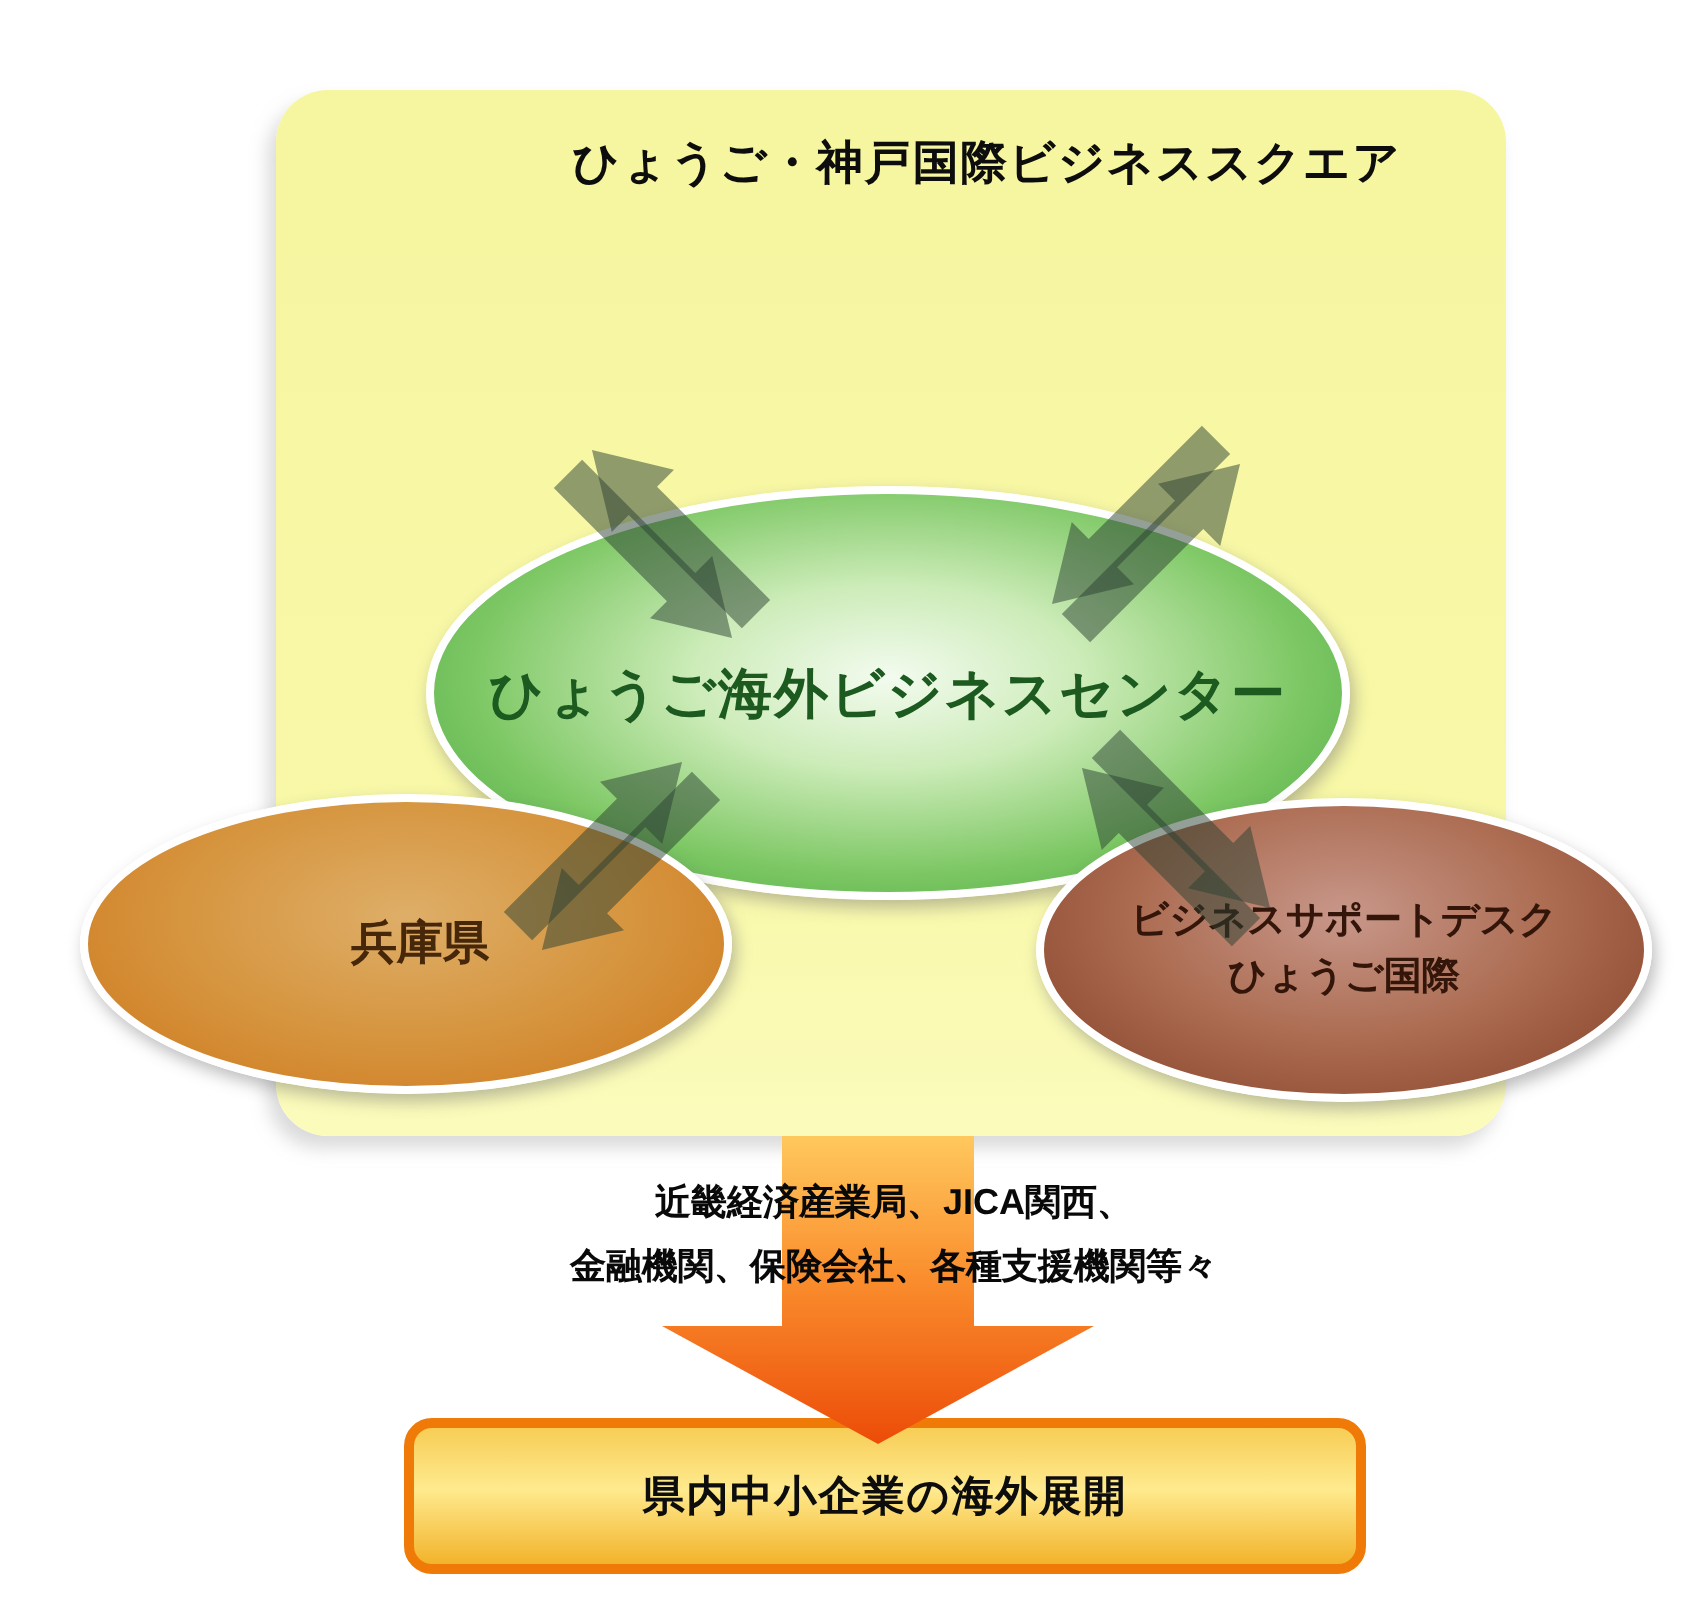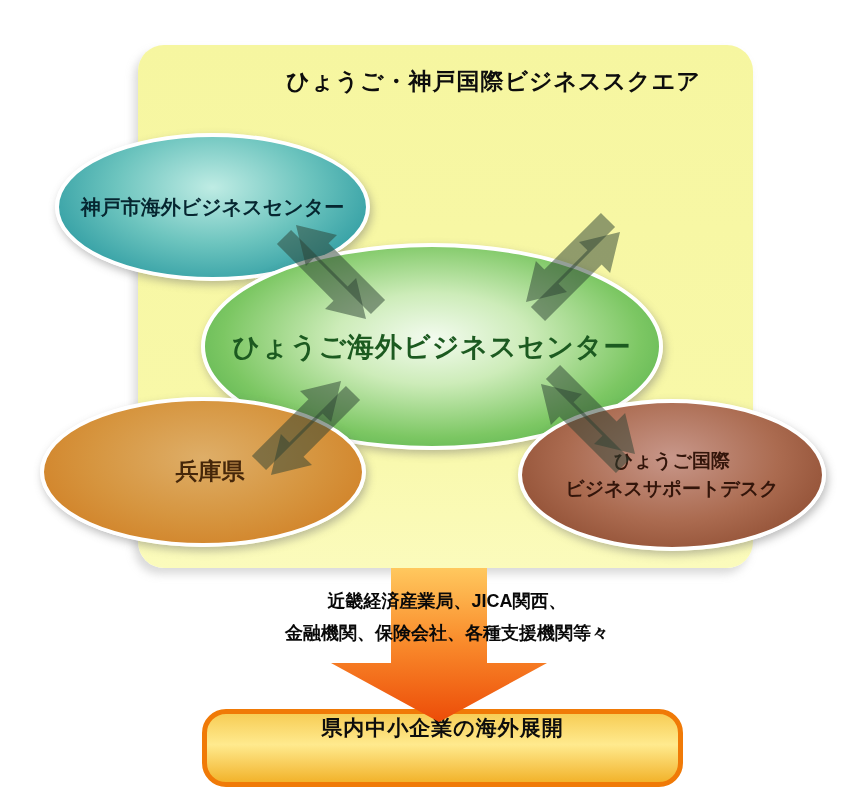--- a/index.html
+++ b/index.html
@@ -32,21 +32,21 @@
     left:55px;top:133px;width:315px;height:148px;
     background:radial-gradient(ellipse at 50% 36%,#bfece4 0%,#6cc4be 45%,#2a99a0 85%,#1d8b94 100%);
   }
   .el-kobe .lbl{font-size:20px;font-weight:bold;color:#062630;}
   .el-jetro{
     left:520px;top:139px;width:302px;height:148px;
     background:radial-gradient(ellipse at 50% 36%,#a8b8e8 0%,#6c83d8 45%,#2f51c2 90%);
   }
   .el-jetro .lbl{font-size:21px;font-weight:bold;color:#15265a;}
   .el-center{
-    left:201px;top:243px;width:462px;height:207px;
+    left:213px;top:243px;width:462px;height:207px;
     background:radial-gradient(ellipse at 50% 46%,#f3fbef 0%,#cdecb9 30%,#7cc763 65%,#44a542 95%);
   }
   .el-center .lbl{font-size:27px;font-weight:bold;color:#1c5a20;letter-spacing:1px;}
   .el-pref{
     left:40px;top:397px;width:326px;height:150px;
     background:radial-gradient(ellipse at 50% 40%,#deae68 0%,#d6953f 50%,#cf7a1e 95%);
   }
   .el-pref .lbl{font-size:23px;font-weight:bold;color:#46270a;line-height:1.45;margin-left:14px;}
   .el-desk{
     left:518px;top:399px;width:308px;height:152px;
@@ -60,51 +60,48 @@
   
   .supporters{
     position:absolute;left:40px;top:585px;width:814px;
     text-align:center;font-size:18px;font-weight:bold;color:#090909;
     line-height:32px;
   }
 
   
   .goal-box{
     position:absolute;left:202px;top:709px;width:481px;height:78px;
-    border:5px solid #f07a07;border-radius:24px;box-sizing:border-box;
+    border:5px solid #f07a07;border-radius:14px;box-sizing:border-box;
     background:linear-gradient(180deg,#f7cd56 0%,#ffea8e 45%,#f2b32b 100%);
-    display:flex;justify-content:center;
+    display:flex;align-items:center;justify-content:center;
   }
   .goal-box .lbl{font-size:21px;font-weight:bold;color:#0d0d0d;letter-spacing:1px;}
 </style>
 </head>
 <body>
 
 <div id="stage">
 
   <div class="panel"></div>
   <div class="panel-title">ひょうご・神戸国際ビジネススクエア</div>
 
-  <div class="ellipse el-kobe">
-    <div class="lbl">神戸市海外ビジネスセンター</div>
-  </div>
 
   <div class="ellipse el-center">
     <div class="lbl">ひょうご海外ビジネスセンター</div>
   </div>
 
   <div class="ellipse el-pref">
     <div class="lbl">
       <div>兵庫県</div>
     </div>
   </div>
   <div class="ellipse el-desk">
     <div class="lbl">
+      <div>ビジネスサポートデスク</div>
       <div>ひょうご国際</div>
-      <div>ビジネスサポートデスク</div>
     </div>
   </div>
 
   <div class="goal-box">
     <div class="lbl">県内中小企業の海外展開</div>
   </div>
 
   <svg class="arrows" viewBox="0 0 854 800">
     <defs>
       <path id="xarrow" d="M-58,-10 L22,-10 L22,-22 L58,0 L22,22 L22,10 L-58,10 Z"></path>

